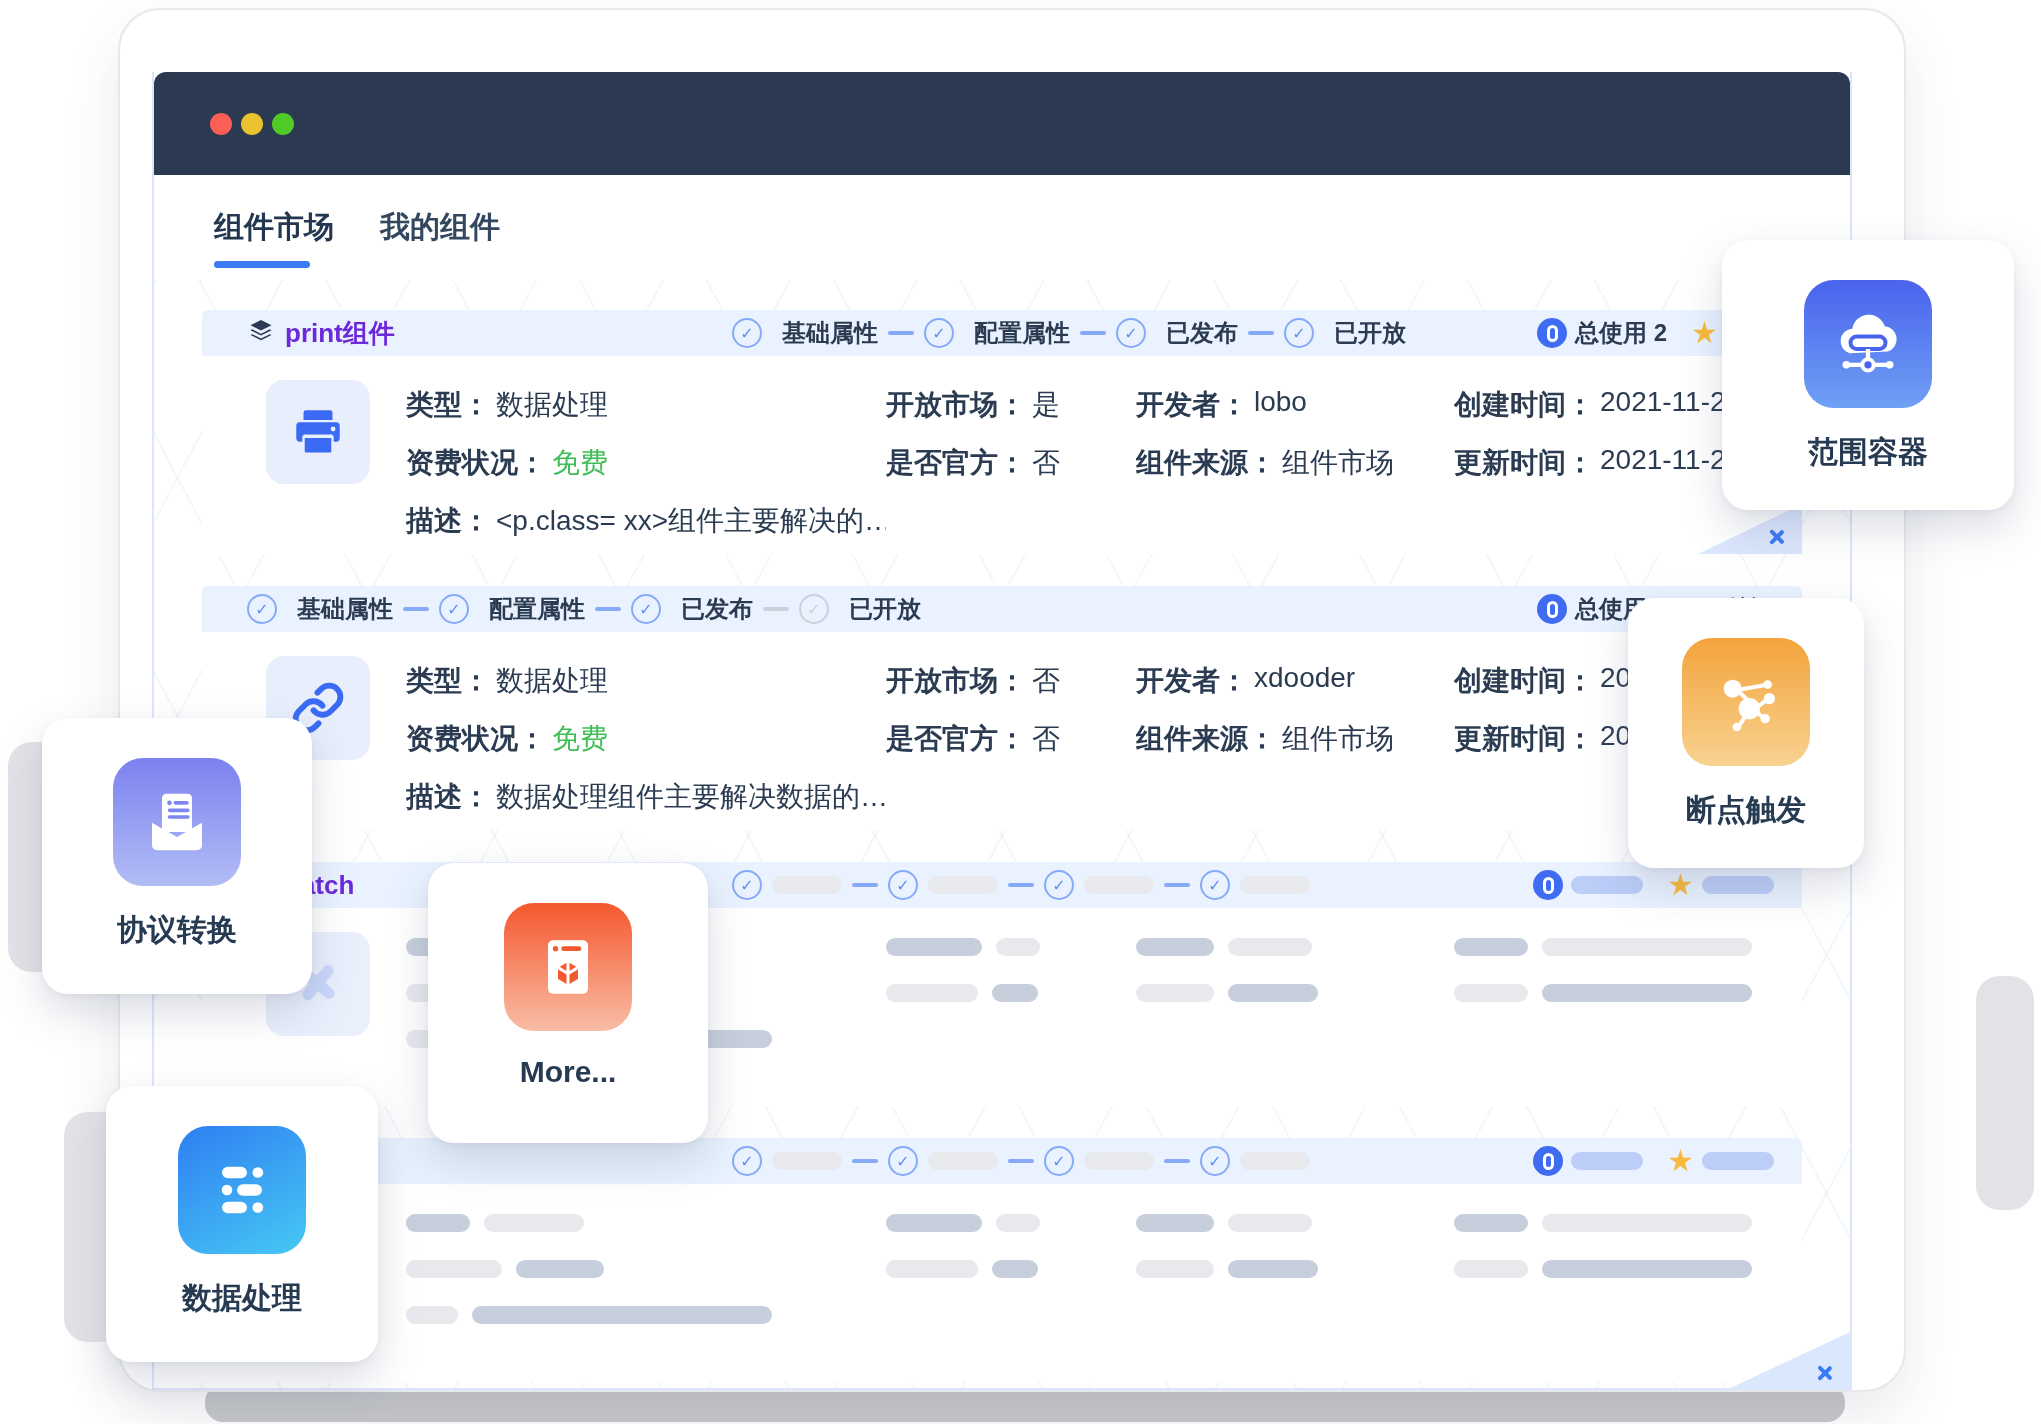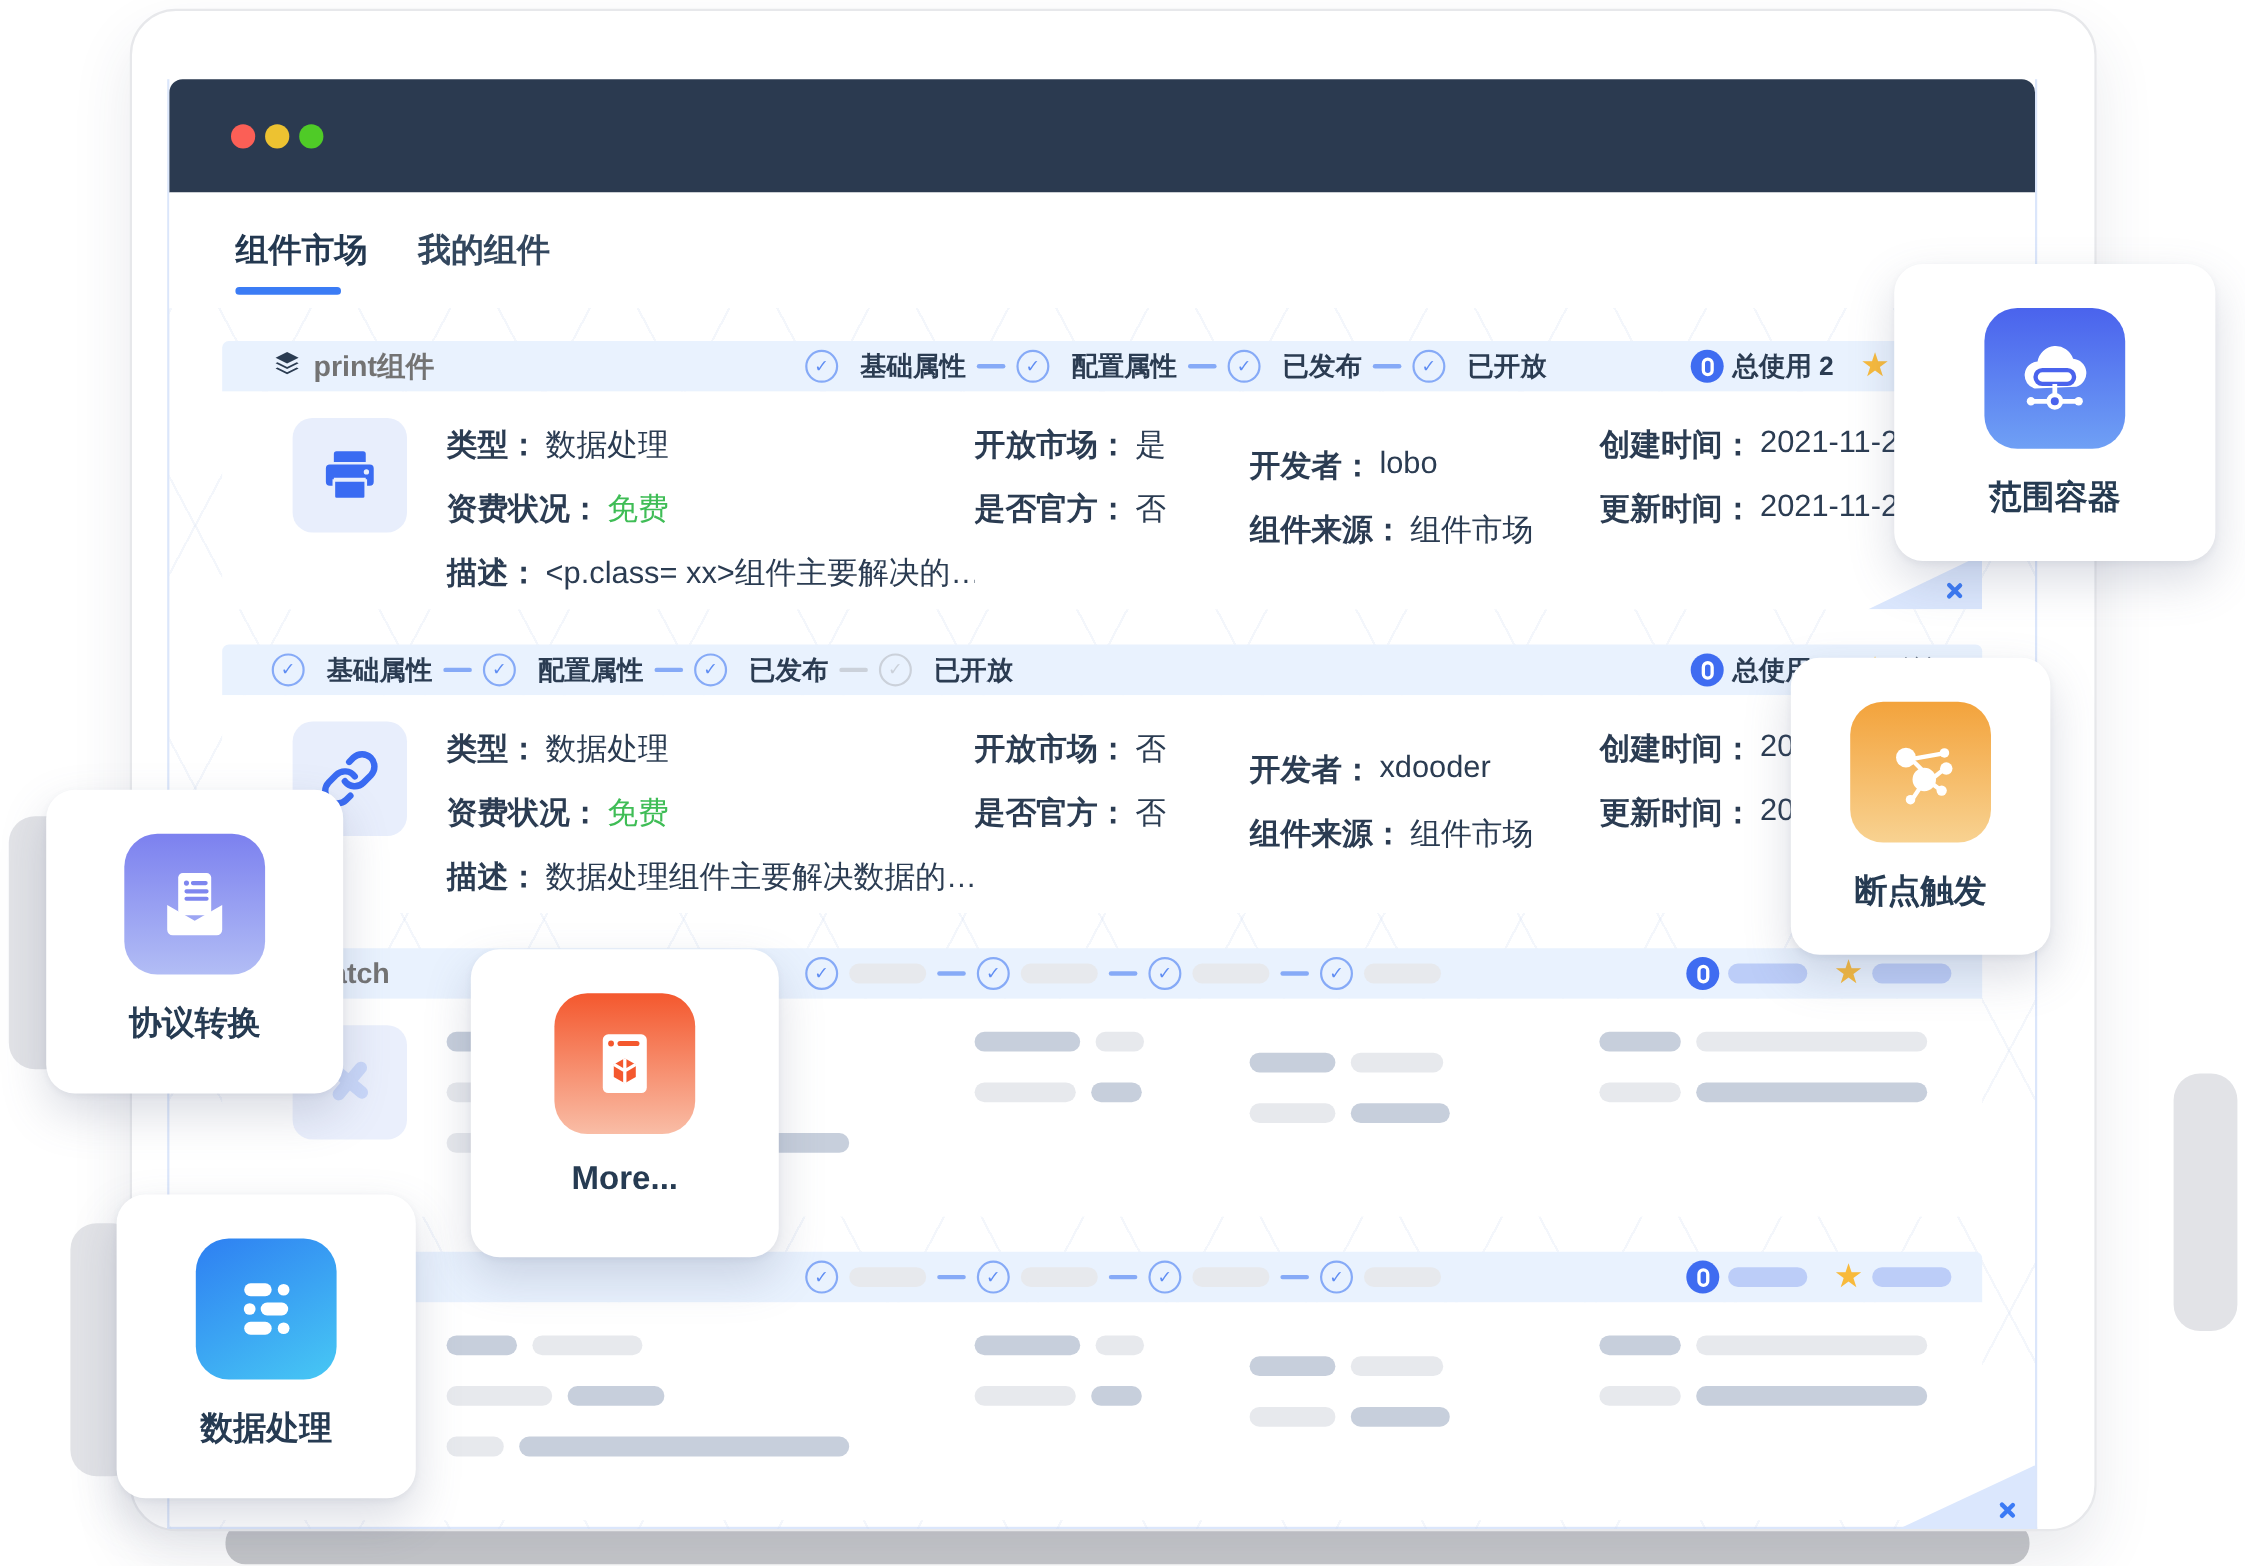--- a/index.html
+++ b/index.html
@@ -25,38 +25,38 @@
 
   .win-body{position:relative;height:1110px;padding-top:30px;box-sizing:border-box;}
   .win-body::before{content:"";position:absolute;inset:0;pointer-events:none;
     background:repeating-linear-gradient(62deg,rgba(203,216,239,.22) 0 2px,transparent 2px 112px),
                repeating-linear-gradient(-62deg,rgba(203,216,239,.22) 0 2px,transparent 2px 112px);}
 
   
   .comp-card{position:relative;margin:0 48px 32px 48px;z-index:3;}
   .card-head{height:46px;background:#e9f2fe;border-radius:6px 6px 0 0;display:flex;align-items:center;padding:0 28px 0 45px;}
   .head-name{display:flex;align-items:center;gap:10px;width:485px;box-sizing:border-box;}
-  .comp-name{font-size:26px;font-weight:700;color:#737373;white-space:nowrap;}
+  .comp-name{font-size:26px;font-weight:700;color:#6d28d9;white-space:nowrap;}
   .steps{display:flex;align-items:center;}
   .check{width:30px;height:30px;border:2px solid #86aaf7;border-radius:50%;box-sizing:border-box;display:inline-flex;align-items:center;justify-content:center;color:#5f8df3;font-size:16px;font-weight:700;flex:none;}
   .check.gray{border-color:#cbd1da;color:#cbd1da;}
   .step-label{font-size:24px;font-weight:700;color:#2b3c52;margin-left:20px;white-space:nowrap;}
   .dash{width:26px;height:4px;border-radius:2px;background:#86aaf7;margin:0 10px;flex:none;}
   .dash.gray{background:#cbd1da;}
   .stats{margin-left:auto;display:flex;align-items:center;gap:8px;justify-content:space-between;}
   .usage-ic{width:30px;height:30px;border-radius:50%;background:#3f6cf1;display:inline-flex;align-items:center;justify-content:center;flex:none;}
   .usage-ic i{width:11px;height:17px;border:3px solid #fff;border-radius:7px;box-sizing:border-box;}
   .stat-text{font-size:24px;font-weight:600;color:#2b3c52;white-space:nowrap;}
   .star{color:#f8ba3c;font-size:30px;line-height:1;margin-left:16px;}
 
   .card-body{position:relative;background:#fff;display:flex;align-items:flex-start;padding:24px 28px 24px 64px;height:198px;box-sizing:border-box;}
   .tile{width:104px;height:104px;border-radius:18px;background:#e8eefc;display:flex;align-items:center;justify-content:center;flex:none;margin-right:36px;}
   .tile.faded{background:#eaeffc;}
   .fcol{padding-top:6px;}
-  .c1{width:480px;} .c2{width:250px;} .c3{width:318px;margin-top:19px;} .c4{flex:1;min-width:0;}
+  .c1{width:480px;} .c2{width:250px;} .c3{width:318px;} .c4{flex:1;min-width:0;}
   .frow{margin:0 0 20px 0;display:flex;font-size:28px;color:#2b3c52;white-space:nowrap;overflow:hidden;}
   .flabel{font-weight:600;}
   .fvalue{font-weight:500;margin-left:6px;}
   .fvalue.free{color:#3fbd56;}
 
   
   .bar{height:18px;border-radius:9px;display:inline-block;flex:none;}
   .b-dark{background:#c7cfdc;} .b-light{background:#e7e9ed;} .b-blue{background:#bccdf8;}
   .w44{width:44px}.w46{width:46px}.w52{width:52px}.w64{width:64px}.w70{width:70px}.w72{width:72px}
   .w74{width:74px}.w78{width:78px}.w84{width:84px}.w88{width:88px}.w90{width:90px}.w92{width:92px}

